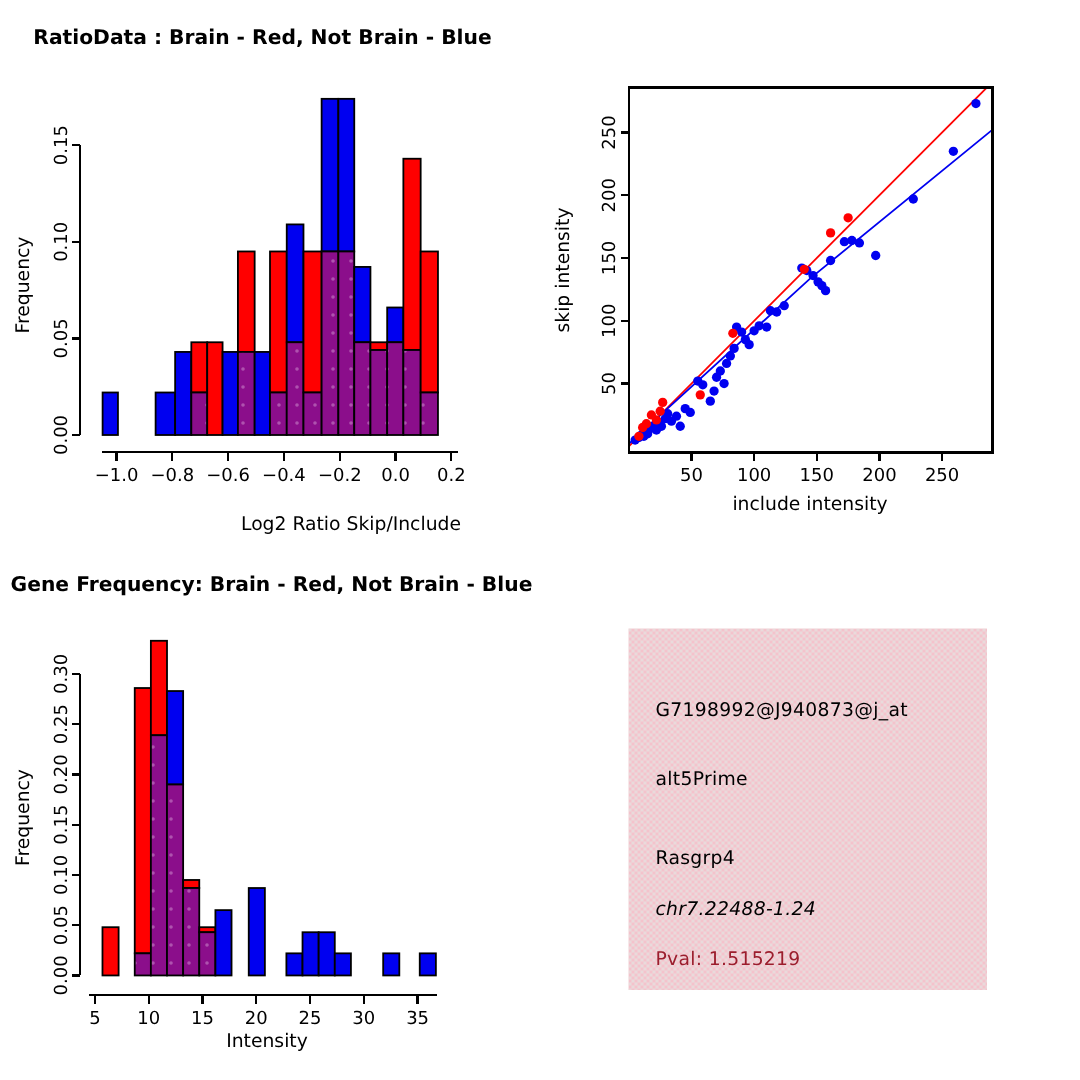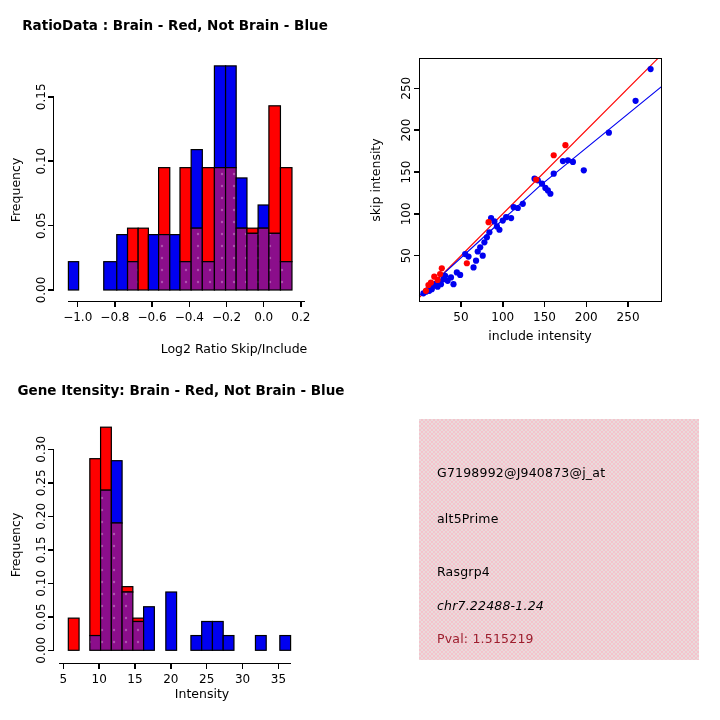--- a/index.html
+++ b/index.html
@@ -3,21 +3,21 @@
 <meta charset="utf-8">
 <style>
   html,body{margin:0;padding:0;background:#ffffff;}
   body{width:720px;height:720px;font-family:"DejaVu Sans",sans-serif;}
   .canvas{position:relative;width:720px;height:720px;background:#fff;overflow:hidden;}
   .canvas svg{position:absolute;left:0;top:0;}
   .ptitle{position:absolute;font-weight:bold;font-size:13.5px;white-space:nowrap;transform:translateX(-50%);color:#000;}
   .alabel{position:absolute;font-size:12.5px;white-space:nowrap;transform:translateX(-50%);color:#000;}
   .alabel.rot{transform:translate(-50%,-50%) rotate(-90deg);}
   text.tick{font-family:"DejaVu Sans",sans-serif;font-size:12px;fill:#000;}
-  .infobox{position:absolute;left:419px;top:419px;width:280px;height:241px;
+  .infobox{position:absolute;left:419px;top:419px;width:239px;height:241px;
            background:repeating-conic-gradient(#f4c3cc 0% 25%, #e9dadb 0% 50%) 0 0/4px 4px;}
   .info-line{position:absolute;left:18px;font-size:12.5px;white-space:nowrap;letter-spacing:.2px;color:#000;}
 </style>
 </head>
 <body>
 
 <div class="canvas">
 
   <svg id="charts" width="720" height="720" viewBox="0 0 720 720">
       <defs>
@@ -224,22 +224,22 @@
       </g>
     </svg>
 
   <div class="ptitle" style="left:175px;top:17px;">RatioData : Brain - Red, Not Brain - Blue</div>
   <div class="alabel" style="left:186px;top:341px;margin-left:48px;">Log2 Ratio Skip/Include</div>
   <div class="alabel rot" style="left:15px;top:190px;">Frequency</div>
 
   <div class="alabel" style="left:540px;top:328px;">include intensity</div>
   <div class="alabel rot" style="left:375px;top:180px;">skip intensity</div>
 
-  <div class="ptitle" style="left:181px;top:382px;">Gene Itensity: Brain - Red, Not Brain - Blue</div>
-  <div class="alabel" style="left:178px;top:686px;margin-left:24px;">Intensity</div>
+  <div class="ptitle" style="left:181px;top:382px;">Gene Frequency: Brain - Red, Not Brain - Blue</div>
+  <div class="alabel" style="left:178px;top:686px;">Intensity</div>
   <div class="alabel rot" style="left:15px;top:545px;">Frequency</div>
 
   <div class="infobox">
     <div class="info-line" style="top: 46px; color: rgb(0, 0, 0);">G7198992@J940873@j_at</div>
     <div class="info-line" style="top: 92px; color: rgb(0, 0, 0);">alt5Prime</div>
     <div class="info-line" style="top: 145px; color: rgb(0, 0, 0);">Rasgrp4</div>
     <div class="info-line" style="top: 179px; color: rgb(0, 0, 0); font-style: italic;">chr7.22488-1.24</div>
     <div class="info-line" style="top: 212px; color: rgb(155, 30, 45);">Pval: 1.515219</div>
   </div>
 

